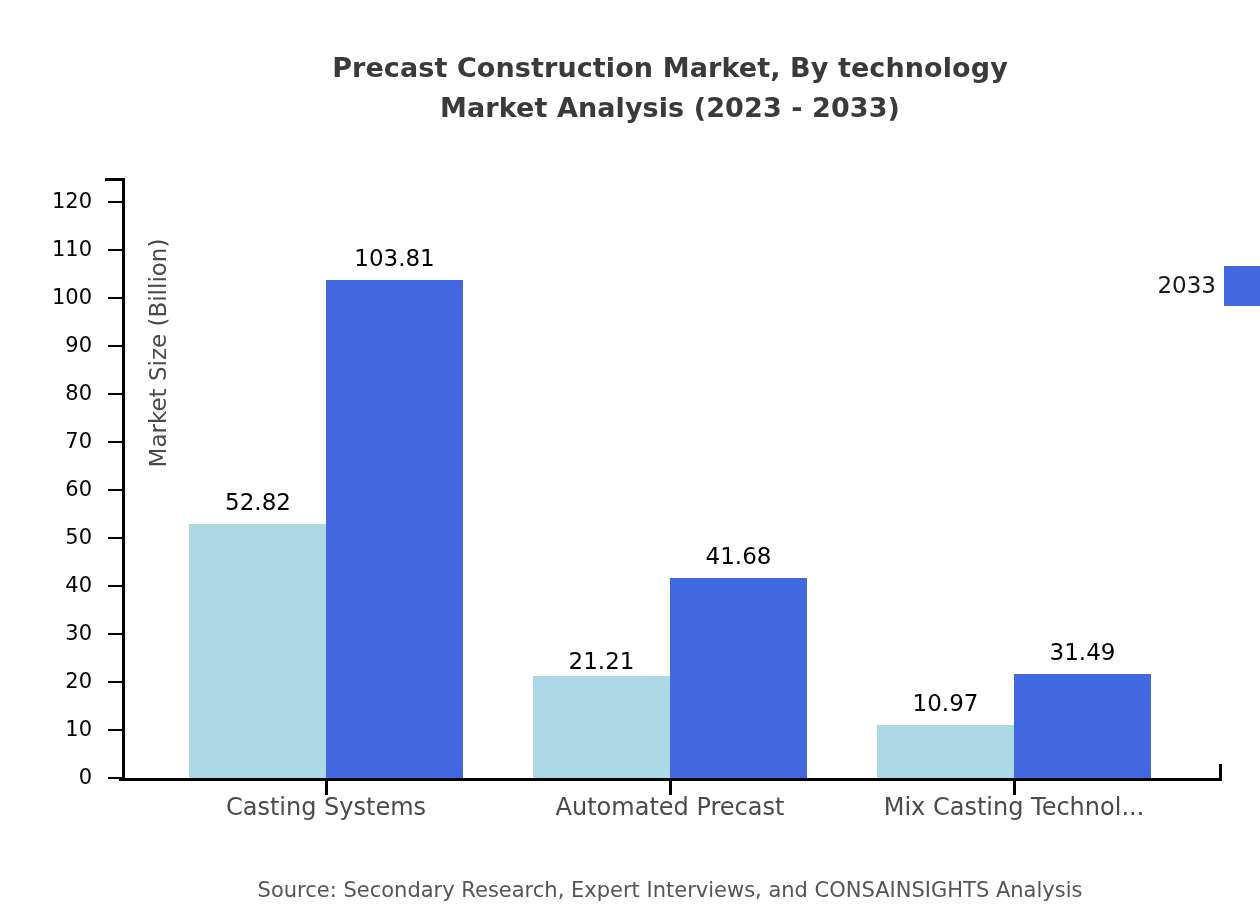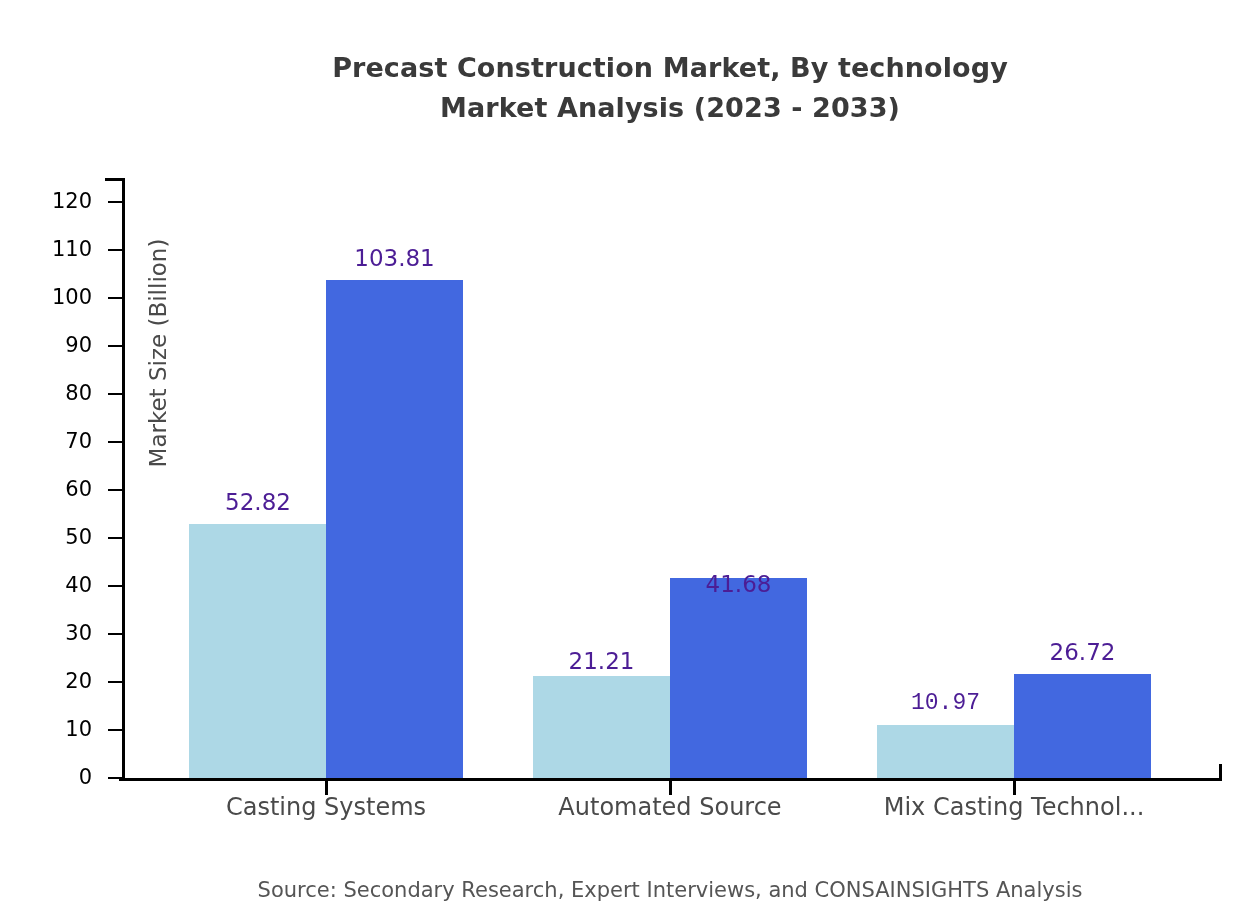--- a/index.html
+++ b/index.html
@@ -133,21 +133,21 @@
   
   .bar {
     position: absolute;
     bottom: 3px;
   }
   .bar-label {
     position: absolute;
     width: 240px;
     text-align: center;
     font-size: 23px;
-    color: #4c1d95;
+    color: #000000;
     white-space: nowrap;
   }
 
   
   #legend {
     position: absolute;
     left: 1130px;
     top: 216px;
     width: 130px;
     height: 92px;
@@ -228,40 +228,44 @@
         <div class="ytick-label" style="top: 109px; left: -230px; width: 200px;">100</div>
         <div class="ytick" style="top: 71px;"></div>
         <div class="ytick-label" style="top: 61px; left: -230px; width: 200px;">110</div>
         <div class="ytick" style="top: 23px;"></div>
         <div class="ytick-label" style="top: 13px; left: -230px; width: 200px;">120</div>
       </div>
     <div id="xticks">
         <div class="xtick" style="left: 203px;"></div>
         <div class="xtick-label" style="left: 24px;">Casting Systems</div>
         <div class="xtick" style="left: 547px;"></div>
-        <div class="xtick-label" style="left: 368px;">Automated Source</div>
+        <div class="xtick-label" style="left: 368px;">Automated Precast</div>
         <div class="xtick" style="left: 891px;"></div>
         <div class="xtick-label" style="left: 712px;">Mix Casting Technol...</div>
       </div>
     <div id="bars">
         <div class="bar" title="2023 Casting Systems: 52.82" style="left: 67px; width: 137px; height: 253.536px; background: rgb(173, 216, 230);"></div>
         <div class="bar-label" style="left: 16px; top: 311.464px;">52.82</div>
         <div class="bar" title="2033 Casting Systems: 103.81" style="left: 204px; width: 137px; height: 498.288px; background: rgb(66, 104, 224);"></div>
         <div class="bar-label" style="left: 152.5px; top: 66.712px;">103.81</div>
         <div class="bar" title="2023 Automated Systems: 21.21" style="left: 411px; width: 137px; height: 101.808px; background: rgb(173, 216, 230);"></div>
         <div class="bar-label" style="left: 359.5px; top: 470px;">21.21</div>
         <div class="bar" title="2033 Automated Systems: 41.68" style="left: 548px; width: 137px; height: 200.064px; background: rgb(66, 104, 224);"></div>
-        <div class="bar-label" style="left: 496.5px; top: 364.936px; margin-top: 28px;">41.68</div>
+        <div class="bar-label" style="left: 496.5px; top: 364.936px;">41.68</div>
         <div class="bar" title="2023 Mix Design Technol...: 10.97" style="left: 755px; width: 137px; height: 52.656px; background: rgb(173, 216, 230);"></div>
-        <div class="bar-label" style="left: 703.5px; top: 512.344px; font-family: Liberation Mono, monospace;">10.97</div>
+        <div class="bar-label" style="left: 703.5px; top: 512.344px;">10.97</div>
         <div class="bar" title="2033 Mix Design Technol...: 21.57" style="left: 892px; width: 137px; height: 103.536px; background: rgb(66, 104, 224);"></div>
-        <div class="bar-label" style="left: 840.5px; top: 461.464px;">26.72</div>
+        <div class="bar-label" style="left: 840.5px; top: 461.464px;">31.49</div>
       </div>
 
     <div id="ylabel">Market Size (Billion)</div>
   </div>
 
   <div id="legend">
+      <div class="legend-row" style="top: 50px;">
+        <span class="legend-label">2033</span>
+        <span class="legend-swatch" style="background: rgb(66, 104, 224);"></span>
+      </div>
     </div>
 
   <div id="source">Source: Secondary Research, Expert Interviews, and CONSAINSIGHTS Analysis</div>
 
 </div>
 
 </body></html>

